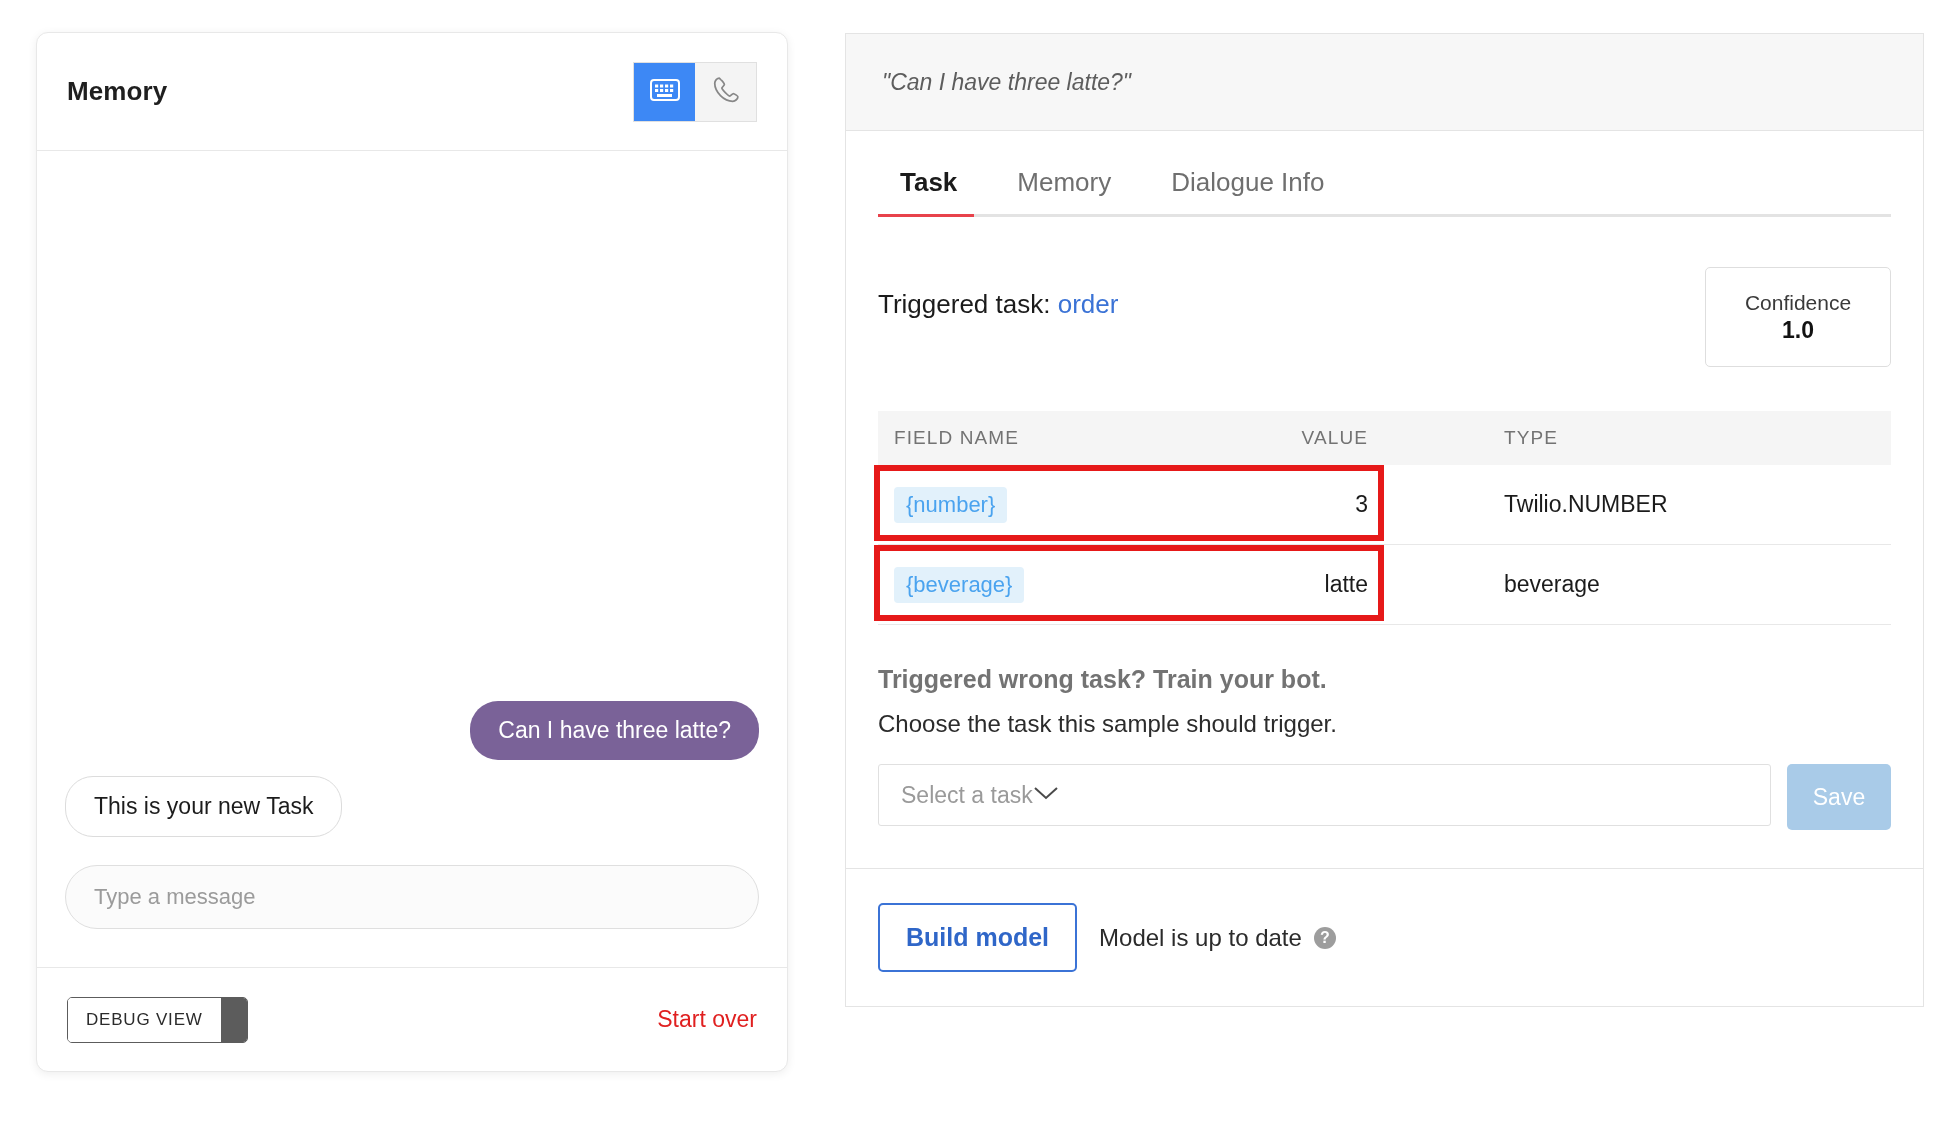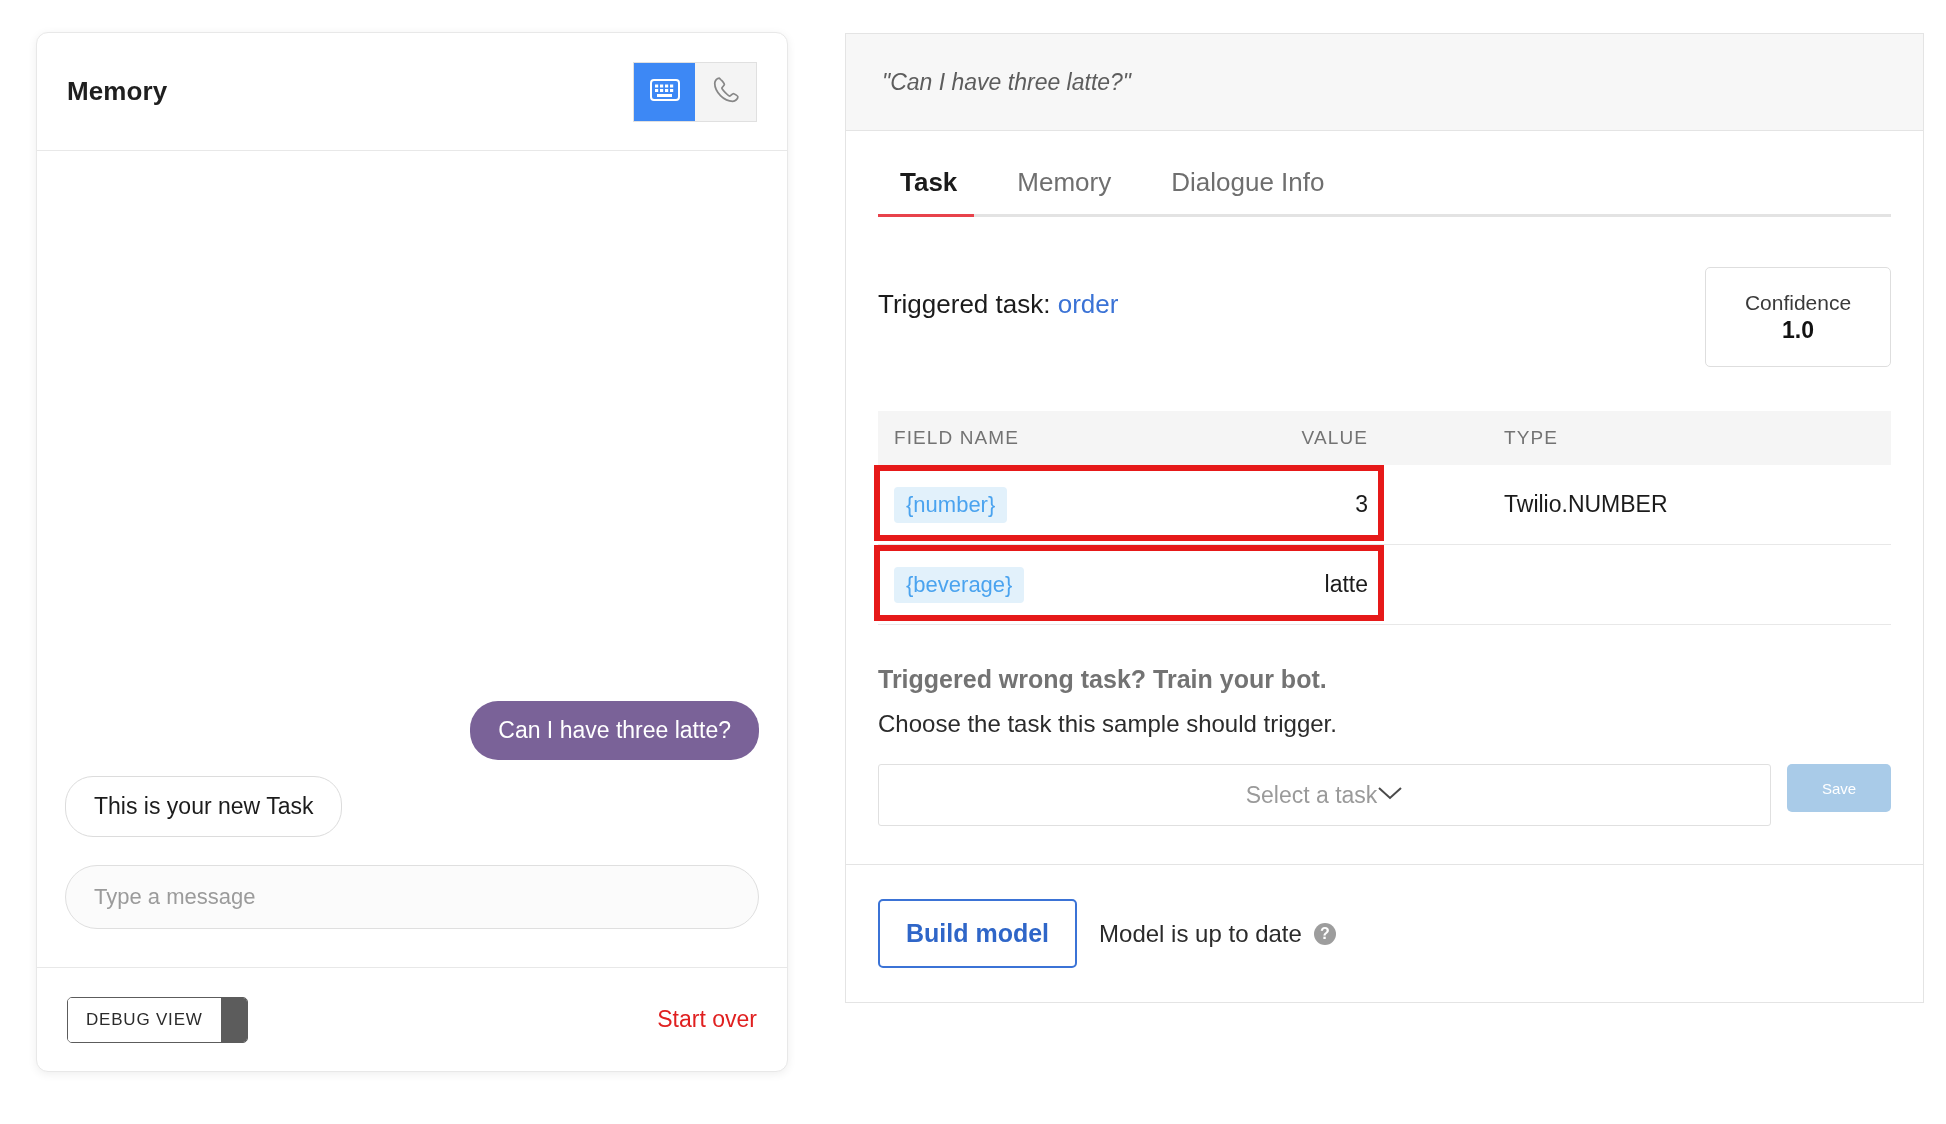--- a/index.html
+++ b/index.html
@@ -201,30 +201,30 @@
     z-index: 5;
   }
 
   .train-block { padding-top: 40px; padding-bottom: 38px; }
   .train-title { font-size: 25px; font-weight: bold; color: #737373; }
   .train-sub { font-size: 24px; color: #2b2b2b; margin-top: 16px; }
   .train-controls { display: flex; gap: 16px; margin-top: 26px; }
   .select-box {
     flex: 1; height: 62px;
     border: 1px solid #e0e0e0; border-radius: 3px;
-    display: flex; align-items: center; justify-content: center;
+    display: flex; align-items: center; justify-content: flex-start;
     padding: 0 22px;
     cursor: pointer; background: #fff;
   }
   .select-placeholder { font-size: 23px; color: #9a9a9a; }
   .save-btn {
-    width: 104px; height: 48px;
+    width: 104px; height: 66px;
     background: #a9cbe8; color: #ffffff;
     border: none; border-radius: 5px;
-    font-size: 15px; font-family: "Liberation Sans", sans-serif;
+    font-size: 23px; font-family: "Liberation Sans", sans-serif;
     cursor: default;
   }
 
   .build-section {
     border: 1px solid #e4e4e4;
     border-top: none;
     background: #ffffff;
     display: flex; align-items: center;
     padding: 34px 32px;
     gap: 22px;
@@ -343,20 +343,21 @@
 
         <div class="ft-row">
           <div class="c-name"><span class="chip">{number}</span></div>
           <div class="c-val">3</div>
           <div class="c-type">Twilio.NUMBER</div>
         </div>
 
         <div class="ft-row">
           <div class="c-name"><span class="chip">{beverage}</span></div>
           <div class="c-val">latte</div>
+          <div class="c-type">beverage</div>
         </div>
 
         <div class="annot-box" style="left:-4px; top:54px; width:510px; height:76px;"></div>
         <div class="annot-box" style="left:-4px; top:134px; width:510px; height:76px;"></div>
       </div>
 
       <div class="train-block">
         <div class="train-title">Triggered wrong task? Train your bot.</div>
         <div class="train-sub">Choose the task this sample should trigger.</div>
         <div class="train-controls">

